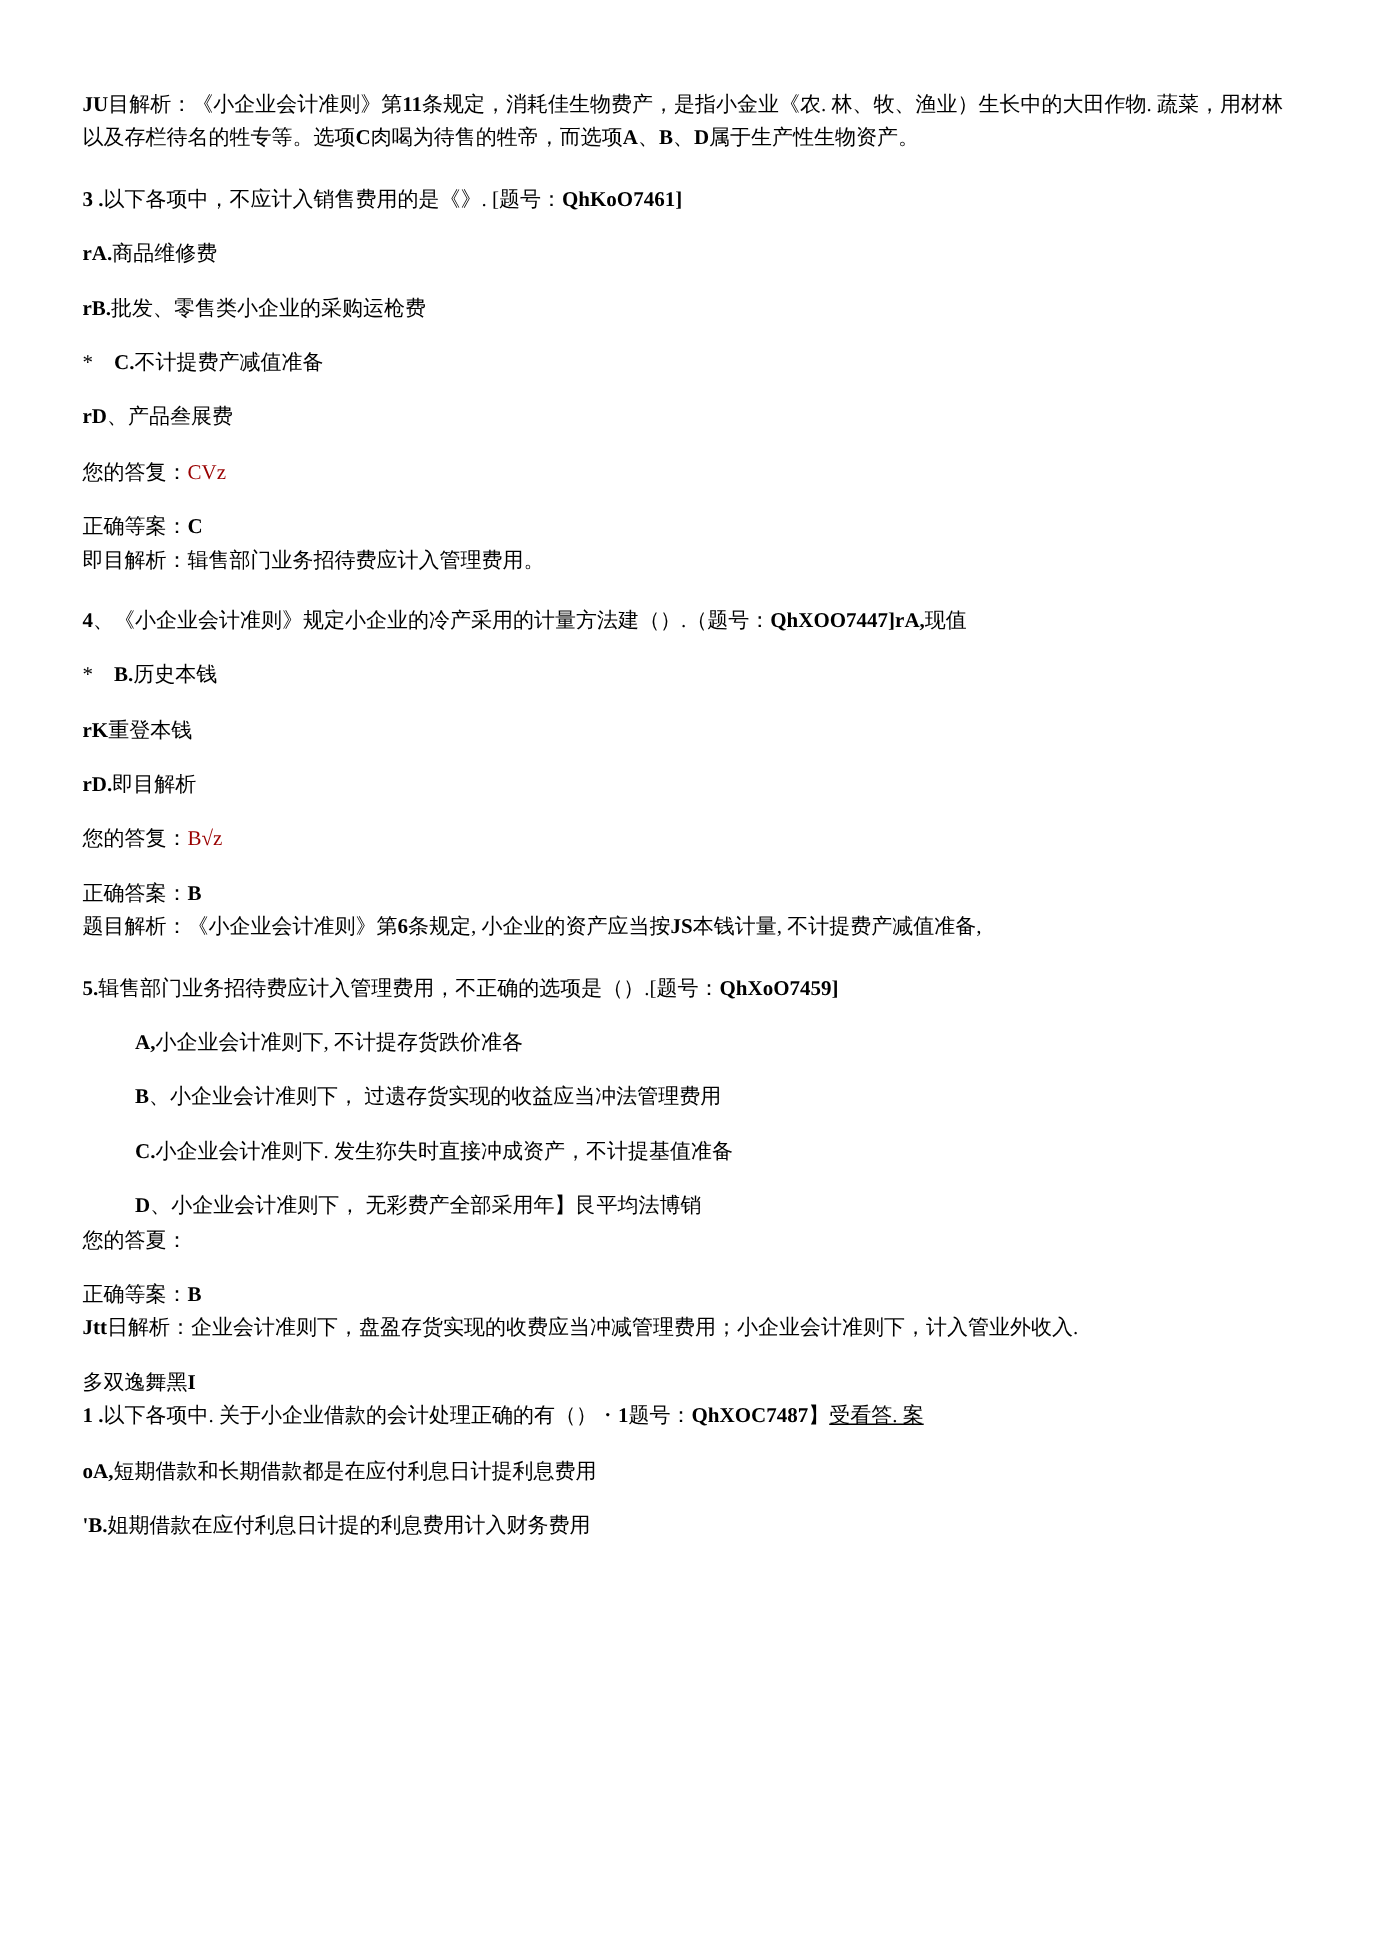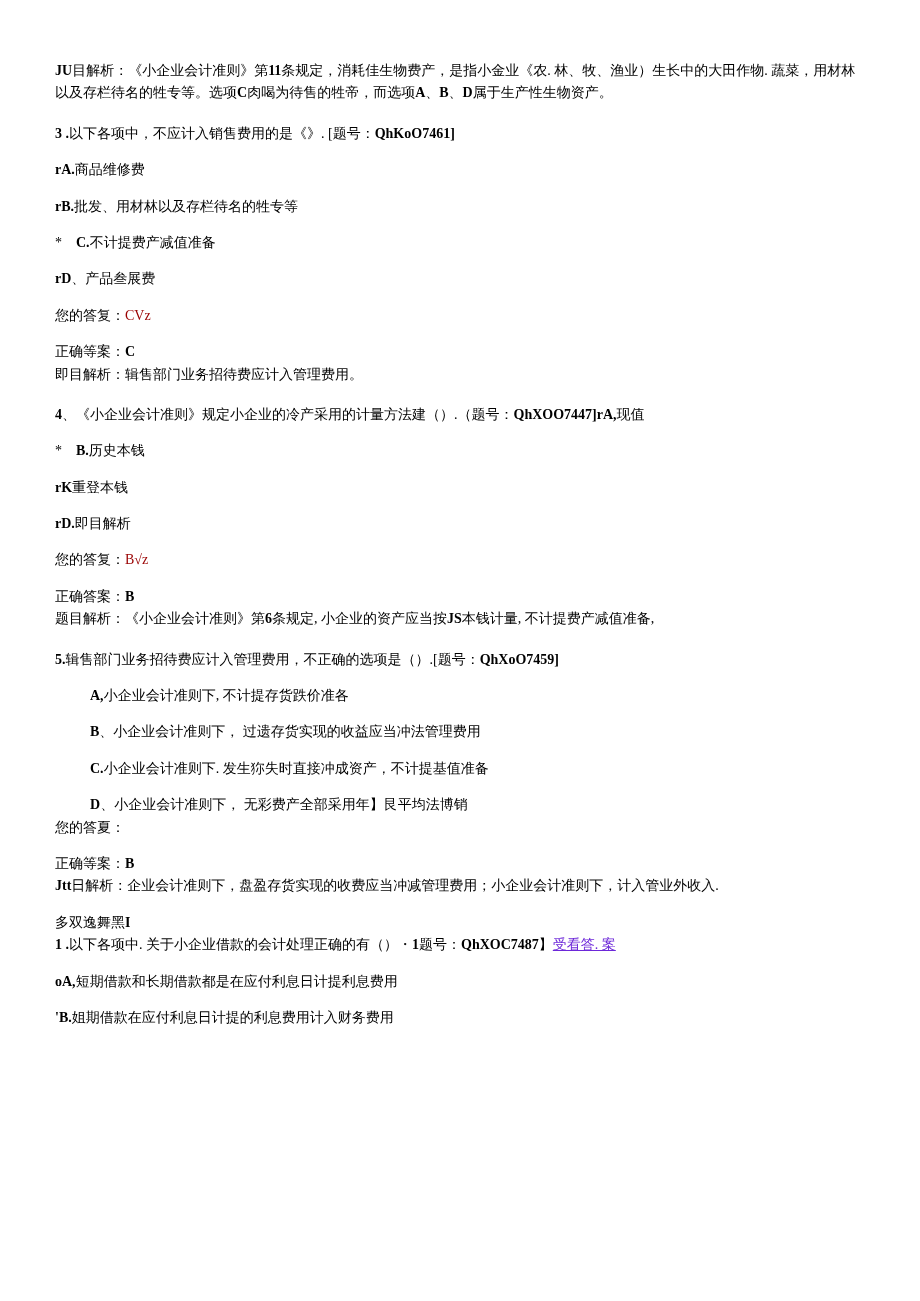--- a/index.html
+++ b/index.html
@@ -10,41 +10,41 @@
       color: #000;
       background: #fff;
       padding: 60px 55px;
       width: 920px;
     }
     .para {
       margin-bottom: 14px;
     }
     .bold { font-weight: bold; }
     .red { color: #990000; font-weight: normal; }
-    .link { color: #6d28d9; text-decoration: underline; }
+    .link { color: #000000; text-decoration: underline; }
     .option-indent { padding-left: 35px; }
     .section-gap { margin-top: 18px; margin-bottom: 14px; font-family: Liberation Serif, serif; }
   </style>
 </head>
 <body>
 
 <div class="para">
   <span class="bold">JU</span><span>目解析：《小企业会计准则》第</span><span class="bold">11</span><span>条规定，消耗佳生物费产，是指小金业《农. 林、牧、渔业）生长中的大田作物. 蔬菜，用材林以及存栏待名的牲专等。选项</span><span class="bold">C</span><span>肉喝为待售的牲帝，而选项</span><span class="bold">A</span><span>、</span><span class="bold">B</span><span>、</span><span class="bold">D</span><span>属于生产性生物资产。</span>
 </div>
 
 <div class="para section-gap">
   <span class="bold">3 .</span><span>以下各项中，不应计入销售费用的是《》. [题号：</span><span class="bold">QhKoO7461]</span>
 </div>
 
 <div class="para">
   <span class="bold">r</span><span class="bold">A.</span><span>商品维修费</span>
 </div>
 
 <div class="para">
-  <span class="bold">r</span><span class="bold">B.</span><span>批发、用材林以及存栏待名的牲专等</span>
+  <span class="bold">r</span><span class="bold">B.</span><span>批发、零售类小企业的采购运枪费</span>
 </div>
 
 <div class="para">
   <span style="white-space:pre;">*    </span><span class="bold">C.</span><span>不计提费产减值准备</span>
 </div>
 
 <div class="para">
   <span class="bold">r</span><span class="bold">D</span><span>、产品叁展费</span>
 </div>
 

